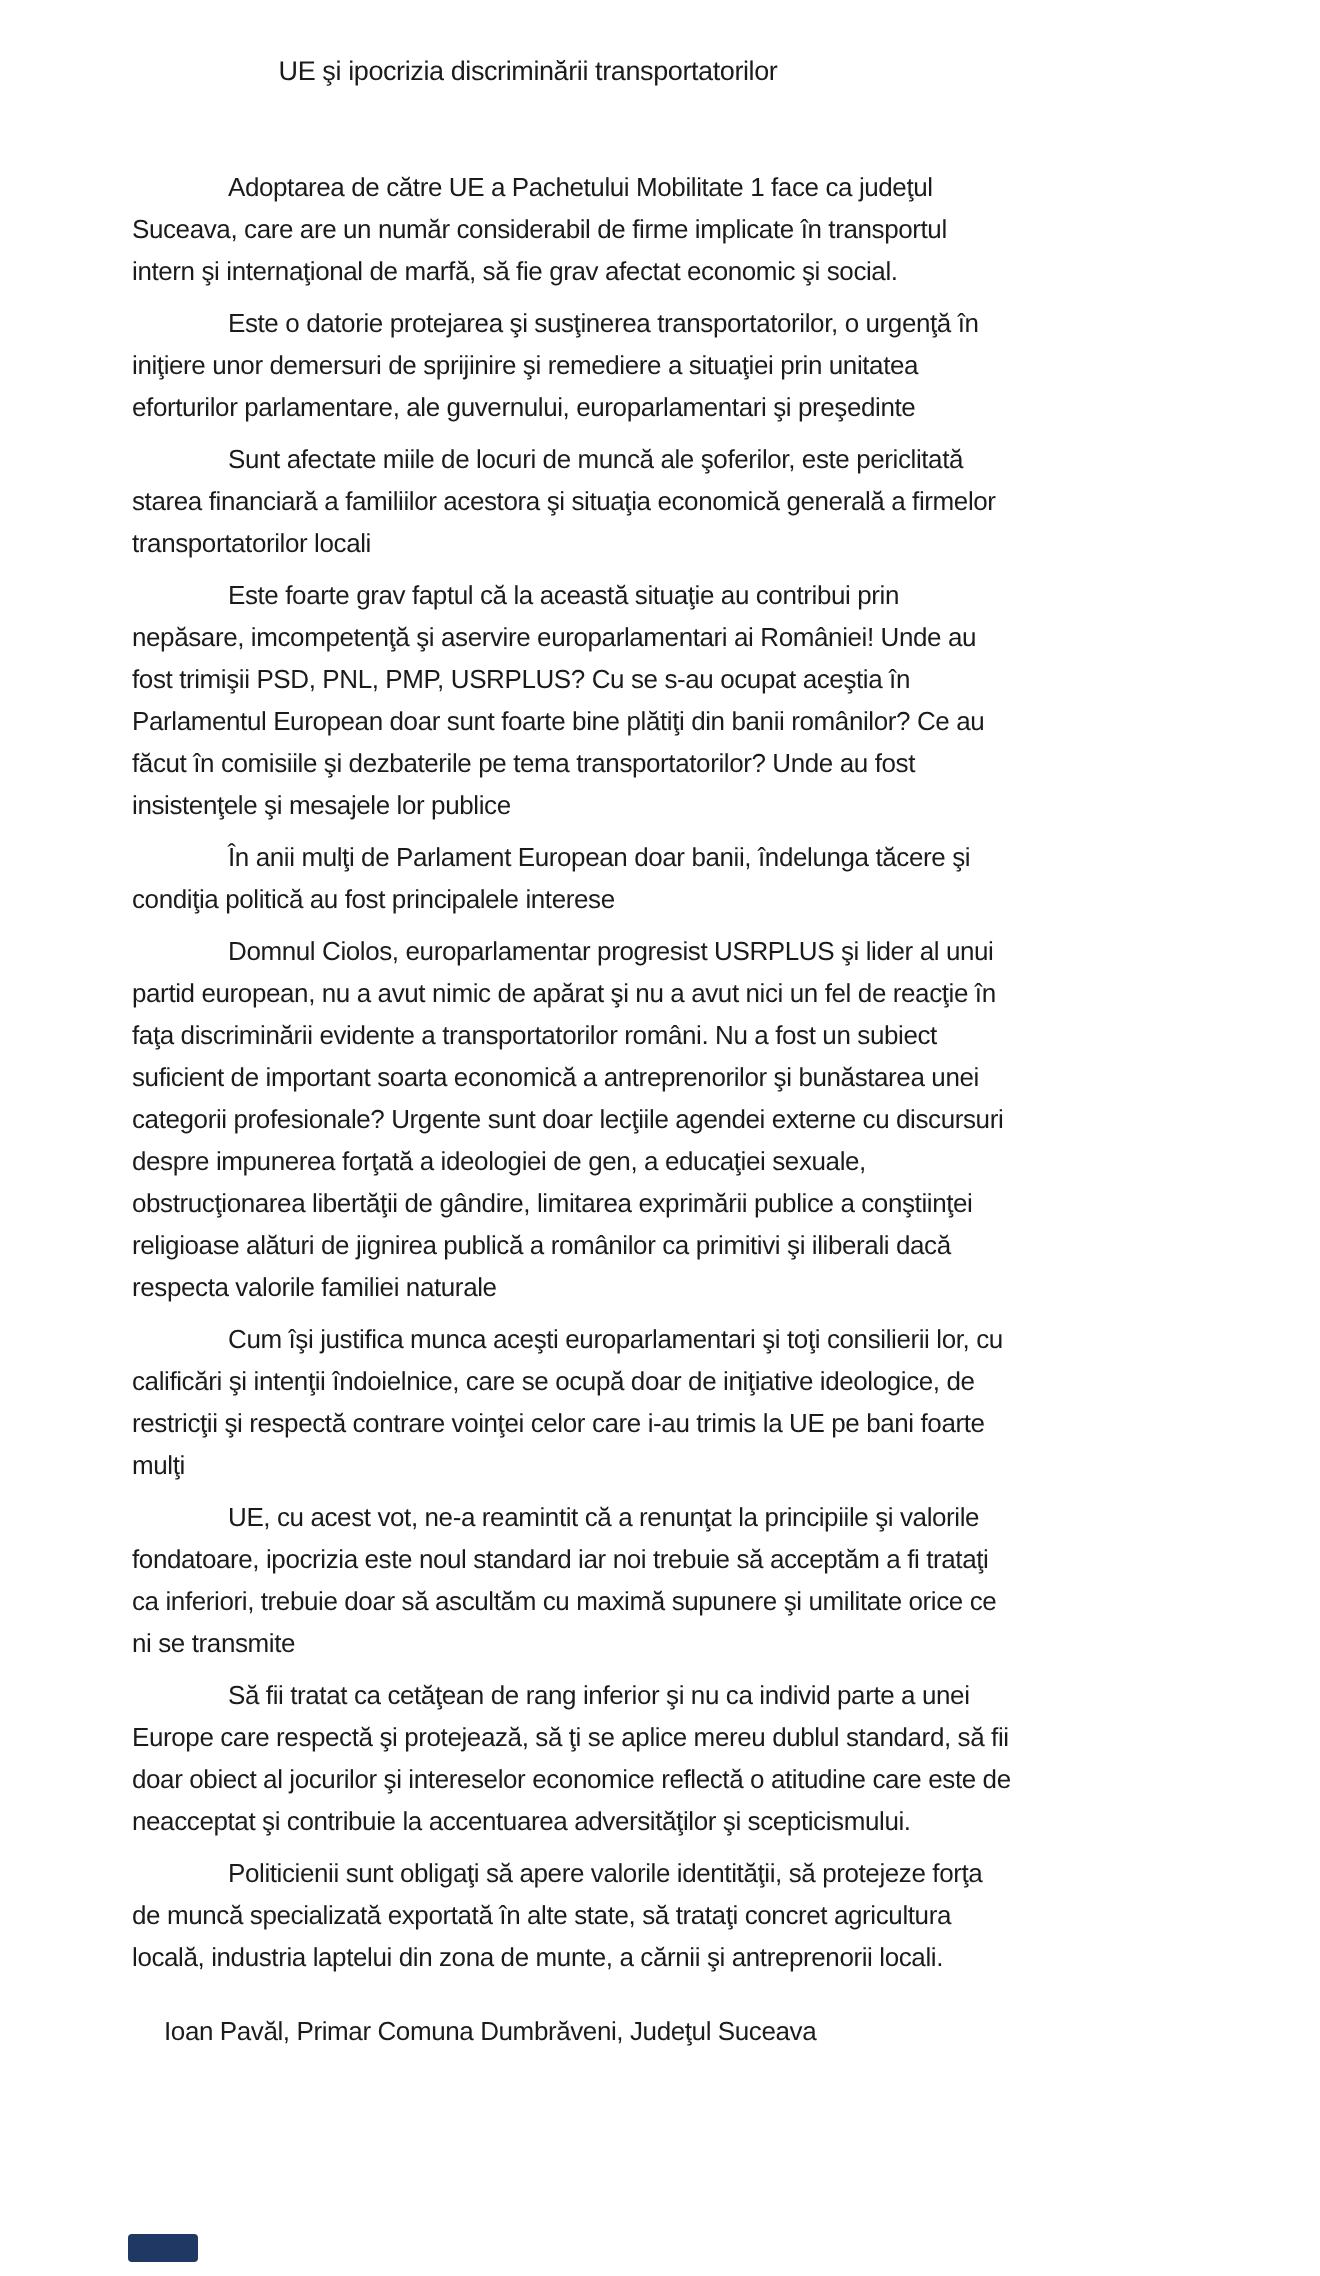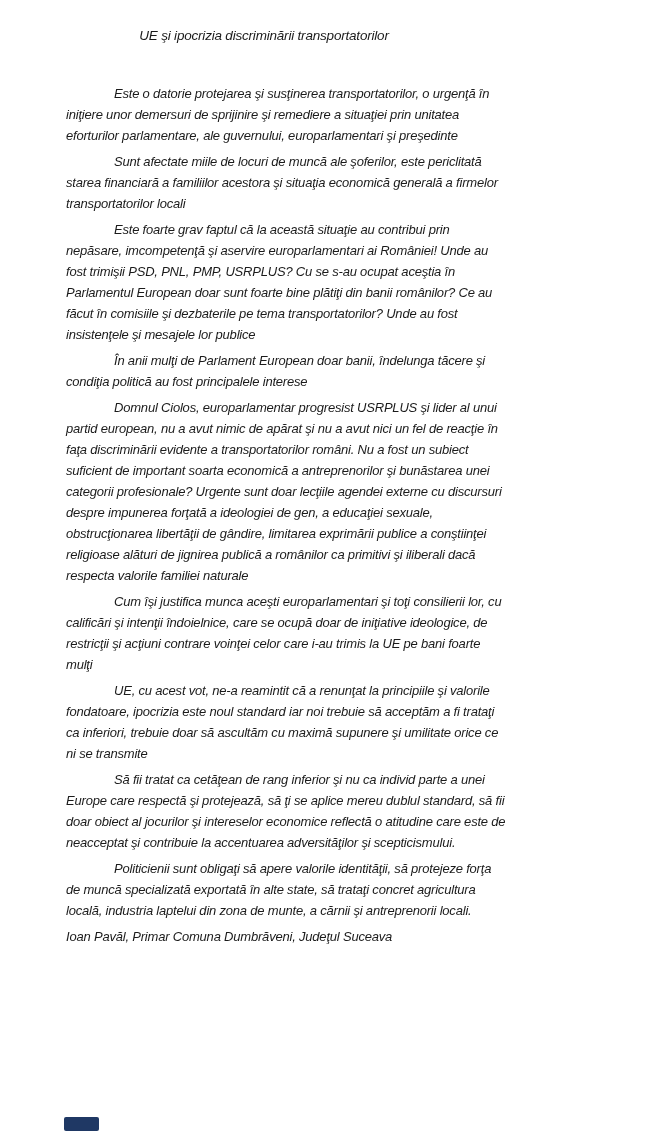--- a/index.html
+++ b/index.html
@@ -11,66 +11,66 @@
     position: relative;
     width: 528px;
     height: 1138px;
     background: #ffffff;
     overflow: hidden;
     font-family: "Liberation Sans", sans-serif;
     color: #1b1b1b;
     font-size: 13px;
     line-height: 21px;
     letter-spacing: -0.2px;
-    font-style: italic;
   }
   .doc-title {
     padding-top: 25px;
     text-align: center;
     font-size: 13.5px;
   }
   .doc-body {
     padding: 37px 20px 0 66px;
   }
   p.para {
     margin: 0 0 5px 0;
     text-align: left;
   }
   p.para.indent {
     text-indent: 48px;
   }
   p.closing {
     margin: 22px 0 10px 0;
   }
   p.signature {
-    margin: 0;
+    margin: 16px;
   }
   .blue-fragment {
     position: absolute;
     left: 64px;
     top: 1117px;
     width: 35px;
     height: 14px;
     border-radius: 2px;
   }
 </style>
 </head>
 <body>
 
 <div class="page" style="color: rgb(27, 27, 27); background: rgb(255, 255, 255);">
 
   <div class="doc-title">UE şi ipocrizia discriminării transportatorilor</div>
 
   <div class="doc-body">
+    <p class="para indent">Adoptarea de către UE a Pachetului Mobilitate 1 face ca judeţul Suceava, care are un număr considerabil de firme implicate în transportul intern şi internaţional de marfă, să fie grav afectat economic şi social.</p>
     <p class="para indent">Este o datorie protejarea şi susţinerea transportatorilor, o urgenţă în iniţiere unor demersuri de sprijinire şi remediere a situaţiei prin unitatea eforturilor parlamentare, ale guvernului, europarlamentari şi preşedinte</p>
     <p class="para indent">Sunt afectate miile de locuri de muncă ale şoferilor, este periclitată starea financiară a familiilor acestora şi situaţia economică generală a firmelor transportatorilor locali</p>
     <p class="para indent">Este foarte grav faptul că la această situaţie au contribui prin nepăsare, imcompetenţă şi aservire europarlamentari ai României! Unde au fost trimişii PSD, PNL, PMP, USRPLUS? Cu se s-au ocupat aceştia în Parlamentul European doar sunt foarte bine plătiţi din banii românilor? Ce au făcut în comisiile şi dezbaterile pe tema transportatorilor? Unde au fost insistenţele şi mesajele lor publice</p>
     <p class="para indent">În anii mulţi de Parlament European doar banii, îndelunga tăcere şi condiţia politică au fost principalele interese</p>
     <p class="para indent">Domnul Ciolos, europarlamentar progresist USRPLUS şi lider al unui partid european, nu a avut nimic de apărat şi nu a avut nici un fel de reacţie în faţa discriminării evidente a transportatorilor români. Nu a fost un subiect suficient de important soarta economică a antreprenorilor şi bunăstarea unei categorii profesionale? Urgente sunt doar lecţiile agendei externe cu discursuri despre impunerea forţată a ideologiei de gen, a educaţiei sexuale, obstrucţionarea libertăţii de gândire, limitarea exprimării publice a conştiinţei religioase alături de jignirea publică a românilor ca primitivi şi iliberali dacă respecta valorile familiei naturale</p>
-    <p class="para indent">Cum îşi justifica munca aceşti europarlamentari şi toţi consilierii lor, cu calificări şi intenţii îndoielnice, care se ocupă doar de iniţiative ideologice, de restricţii şi acţiuni contrare voinţei celor care i-au trimis la UE pe bani foarte mulţi</p>
+    <p class="para indent">Cum îşi justifica munca aceşti europarlamentari şi toţi consilierii lor, cu calificări şi intenţii îndoielnice, care se ocupă doar de iniţiative ideologice, de restricţii şi respectă contrare voinţei celor care i-au trimis la UE pe bani foarte mulţi</p>
     <p class="para indent">UE, cu acest vot, ne-a reamintit că a renunţat la principiile şi valorile fondatoare, ipocrizia este noul standard iar noi trebuie să acceptăm a fi trataţi ca inferiori, trebuie doar să ascultăm cu maximă supunere şi umilitate orice ce ni se transmite</p>
     <p class="para indent">Să fii tratat ca cetăţean de rang inferior şi nu ca individ parte a unei Europe care respectă şi protejează, să ţi se aplice mereu dublul standard, să fii doar obiect al jocurilor şi intereselor economice reflectă o atitudine care este de neacceptat şi contribuie la accentuarea adversităţilor şi scepticismului.</p>
     <p class="para indent">Politicienii sunt obligaţi să apere valorile identităţii, să protejeze forţa de muncă specializată exportată în alte state, să trataţi concret agricultura locală, industria laptelui din zona de munte, a cărnii şi antreprenorii locali.</p>
 
 
     <p class="para signature">Ioan Pavăl, Primar Comuna Dumbrăveni, Judeţul Suceava</p>
   </div>
 
   <div class="blue-fragment" style="background: rgb(31, 56, 100);"></div>
 

